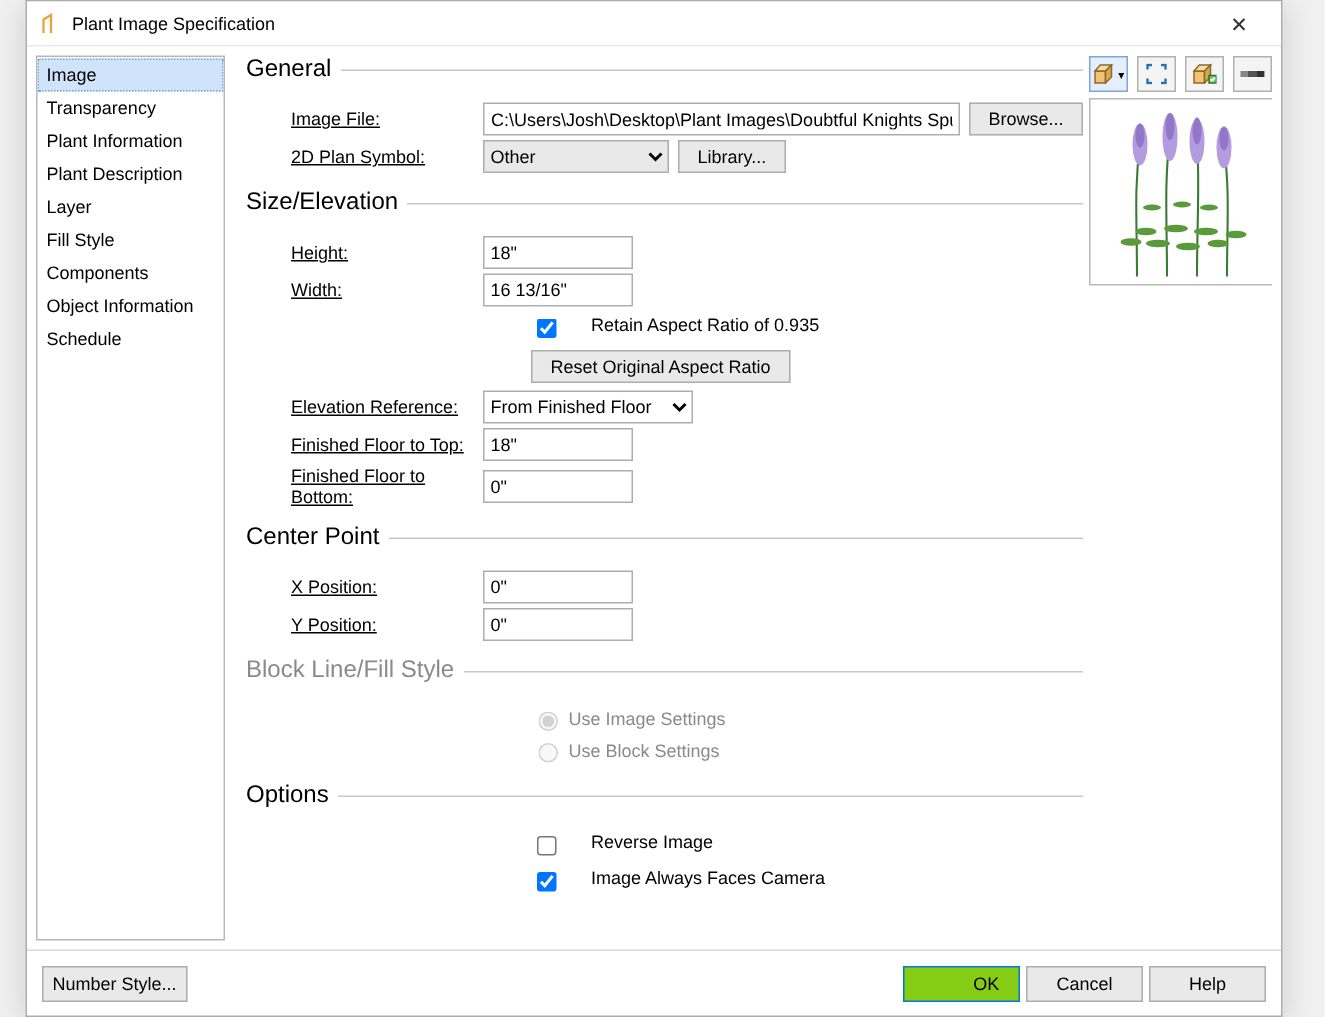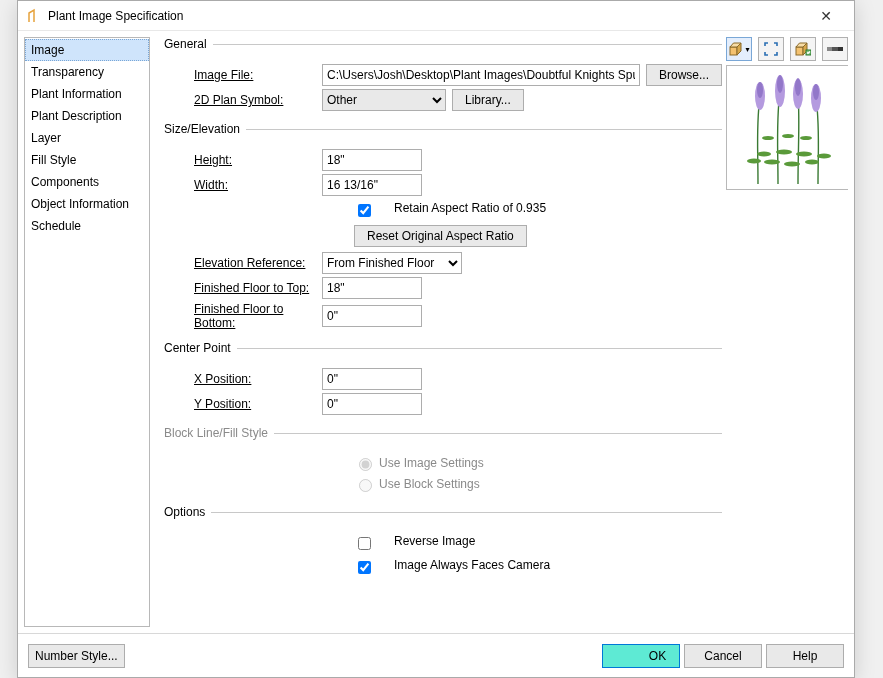--- a/index.html
+++ b/index.html
@@ -97,21 +97,21 @@
     padding-left: 6px;
   }
 
   fieldset.group {
     border: none;
     border-top: 1px solid #c8c8c8;
     margin: 0 0 8px 0;
     padding: 10px 0 0 0;
   }
   fieldset.group > legend {
-    font-size: 12px;
+    font-size: 16px;
     padding-right: 6px;
     color: #000;
   }
   fieldset.group.disabled > legend { color: #8a8a8a; }
 
   .row {
     display: flex;
     align-items: center;
     margin: 3px 0;
   }
@@ -198,21 +198,21 @@
   .footer button {
     min-width: 78px;
     height: 24px;
     border: 1px solid #adadad;
     background: #e9e9e9;
     font: inherit;
     cursor:pointer;
   }
   .footer button.primary {
     border: 1.5px solid #0078d7;
-    background:#5eead4;
+    background:#84cc16;
     padding-left:39px;
   }
 
   
   .plant-svg svg { width:100px; height:120px; }
 </style>
 </head>
 <body>
 
 <div class="window">

